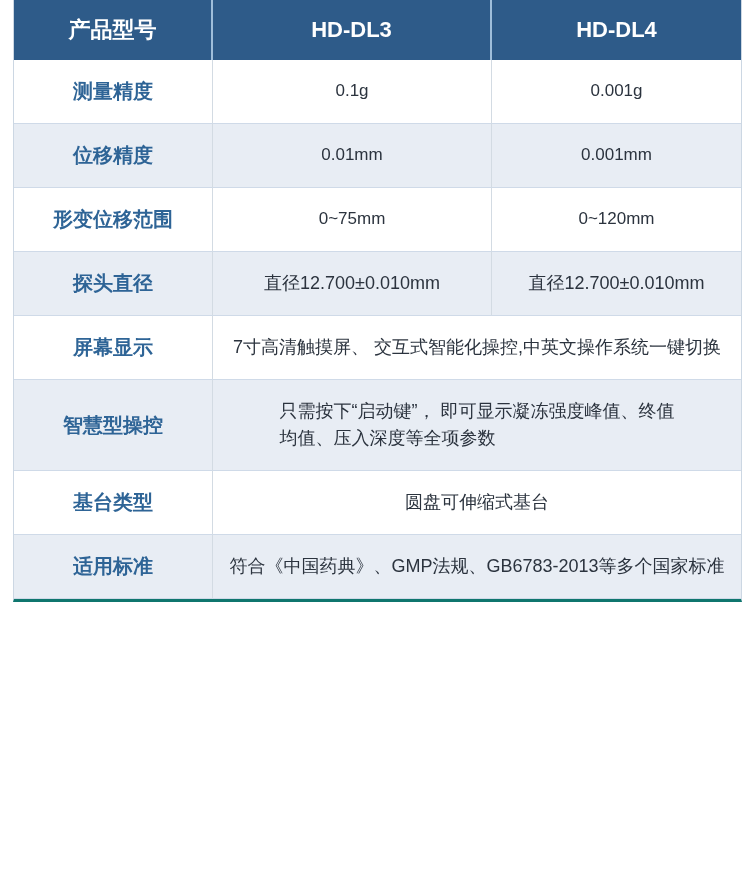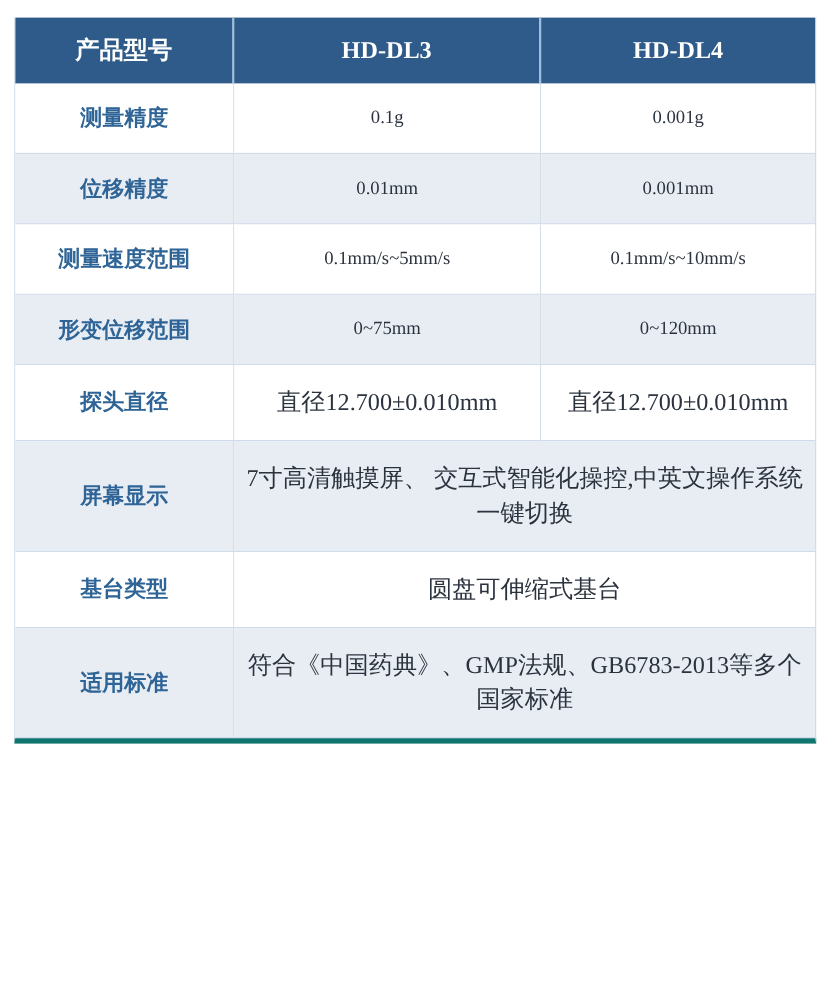--- a/index.html
+++ b/index.html
@@ -13,29 +13,28 @@
   .page {
     position: relative;
     width: 750px;
     height: 893px;
     background: #ffffff;
     overflow: hidden;
   }
   table.spec {
     position: absolute;
     left: 13px;
-    top: 16px;
+    top: 0;
     width: 727px;
     border-collapse: separate;
     border-spacing: 0;
     table-layout: fixed;
     border-left: 1px solid #ccd7e3;
     border-right: 1px solid #ccd7e3;
-    border-bottom: 5px solid #0f766e;
-    font-family: Liberation Serif, serif;
+    border-bottom: 3px solid #0f766e;
   }
   col.c1 { width: 199px; }
   col.c2 { width: 279px; }
   col.c3 { width: 249px; }
 
   thead th {
     background: #2e5b89;
     color: #ffffff;
     font-size: 22px;
     font-weight: bold;
@@ -70,21 +69,21 @@
     font-size: 17px;
     line-height: 1.45;
   }
   td.divided { border-right: 1px solid #d3dbe3; margin-top: 20px; }
   .pre {
     display: inline-block;
     text-align: left;
     white-space: pre-line;
     line-height: 1.5;
   }
-  td.big { font-size: 22px; }
+  td.big { font-size: 18px; }
 </style>
 </head>
 <body>
 
 <div class="page">
   <table class="spec">
     <colgroup>
         <col class="c1">
         <col class="c2">
         <col class="c3">
@@ -101,39 +100,39 @@
         <th class="rowlabel">测量精度</th>
         <td class="val divided">0.1g</td>
         <td class="val">0.001g</td>
       </tr>
       <tr>
         <th class="rowlabel">位移精度</th>
         <td class="val divided">0.01mm</td>
         <td class="val">0.001mm</td>
       </tr>
       <tr>
-        <th class="rowlabel">测量速度范围</th>
-        <td class="val divided">0.1mm/s~5mm/s</td>
-        <td class="val">0.1mm/s~10mm/s</td>
-      </tr>
-      <tr>
         <th class="rowlabel">形变位移范围</th>
         <td class="val divided">0~75mm</td>
         <td class="val">0~120mm</td>
       </tr>
       <tr>
         <th class="rowlabel">探头直径</th>
         <td class="val divided big">直径12.700±0.010mm</td>
         <td class="val big">直径12.700±0.010mm</td>
       </tr>
       <tr>
         <th class="rowlabel">屏幕显示</th>
         <td class="val big" colspan="2">7寸高清触摸屏、 交互式智能化操控,中英文操作系统一键切换</td>
       </tr>
       <tr>
+        <th class="rowlabel">智慧型操控</th>
+        <td class="val big" colspan="2"><span class="pre">只需按下“启动键”， 即可显示凝冻强度峰值、终值
+均值、压入深度等全项参数</span></td>
+      </tr>
+      <tr>
         <th class="rowlabel">基台类型</th>
         <td class="val big" colspan="2">圆盘可伸缩式基台</td>
       </tr>
       <tr>
         <th class="rowlabel">适用标准</th>
         <td class="val big" colspan="2">符合《中国药典》、GMP法规、GB6783-2013等多个国家标准</td>
       </tr>
     </tbody>
   </table>
 </div>

